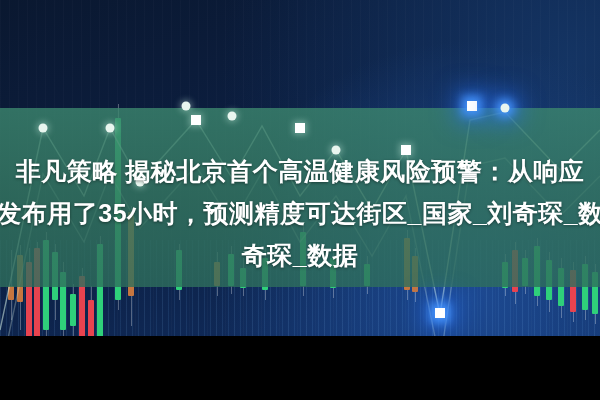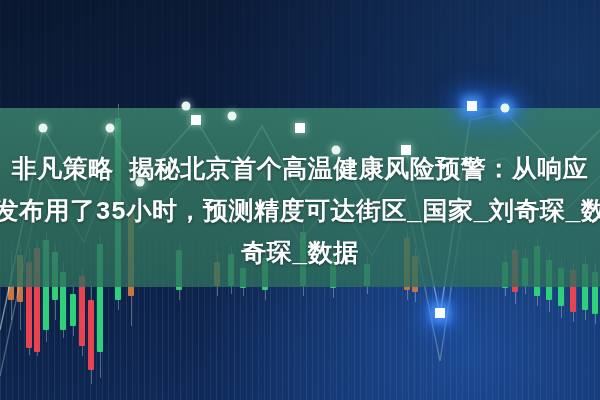--- a/index.html
+++ b/index.html
@@ -3,24 +3,24 @@
 <meta charset="utf-8">
 <style>
   html, body {
     margin: 0;
     padding: 0;
     background: #000;
   }
   #stage {
     position: relative;
     width: 600px;
-    height: 400px;
+    height: 336px;
     overflow: hidden;
     background: #0a1a36;
-    font-family: Liberation Mono, monospace;
+    font-family: Liberation Sans, sans-serif;
   }
 
   
   .bg-base {
     position: absolute;
     inset: 0;
     background:
       radial-gradient(circle at 78% 88%, #1d4a93 0%, rgba(29,74,147,0) 46%),
       radial-gradient(circle at 95% 18%, #143463 0%, rgba(20,52,99,0) 55%),
       linear-gradient(160deg, #0a1830 0%, #0c1f42 45%, #113066 100%);

